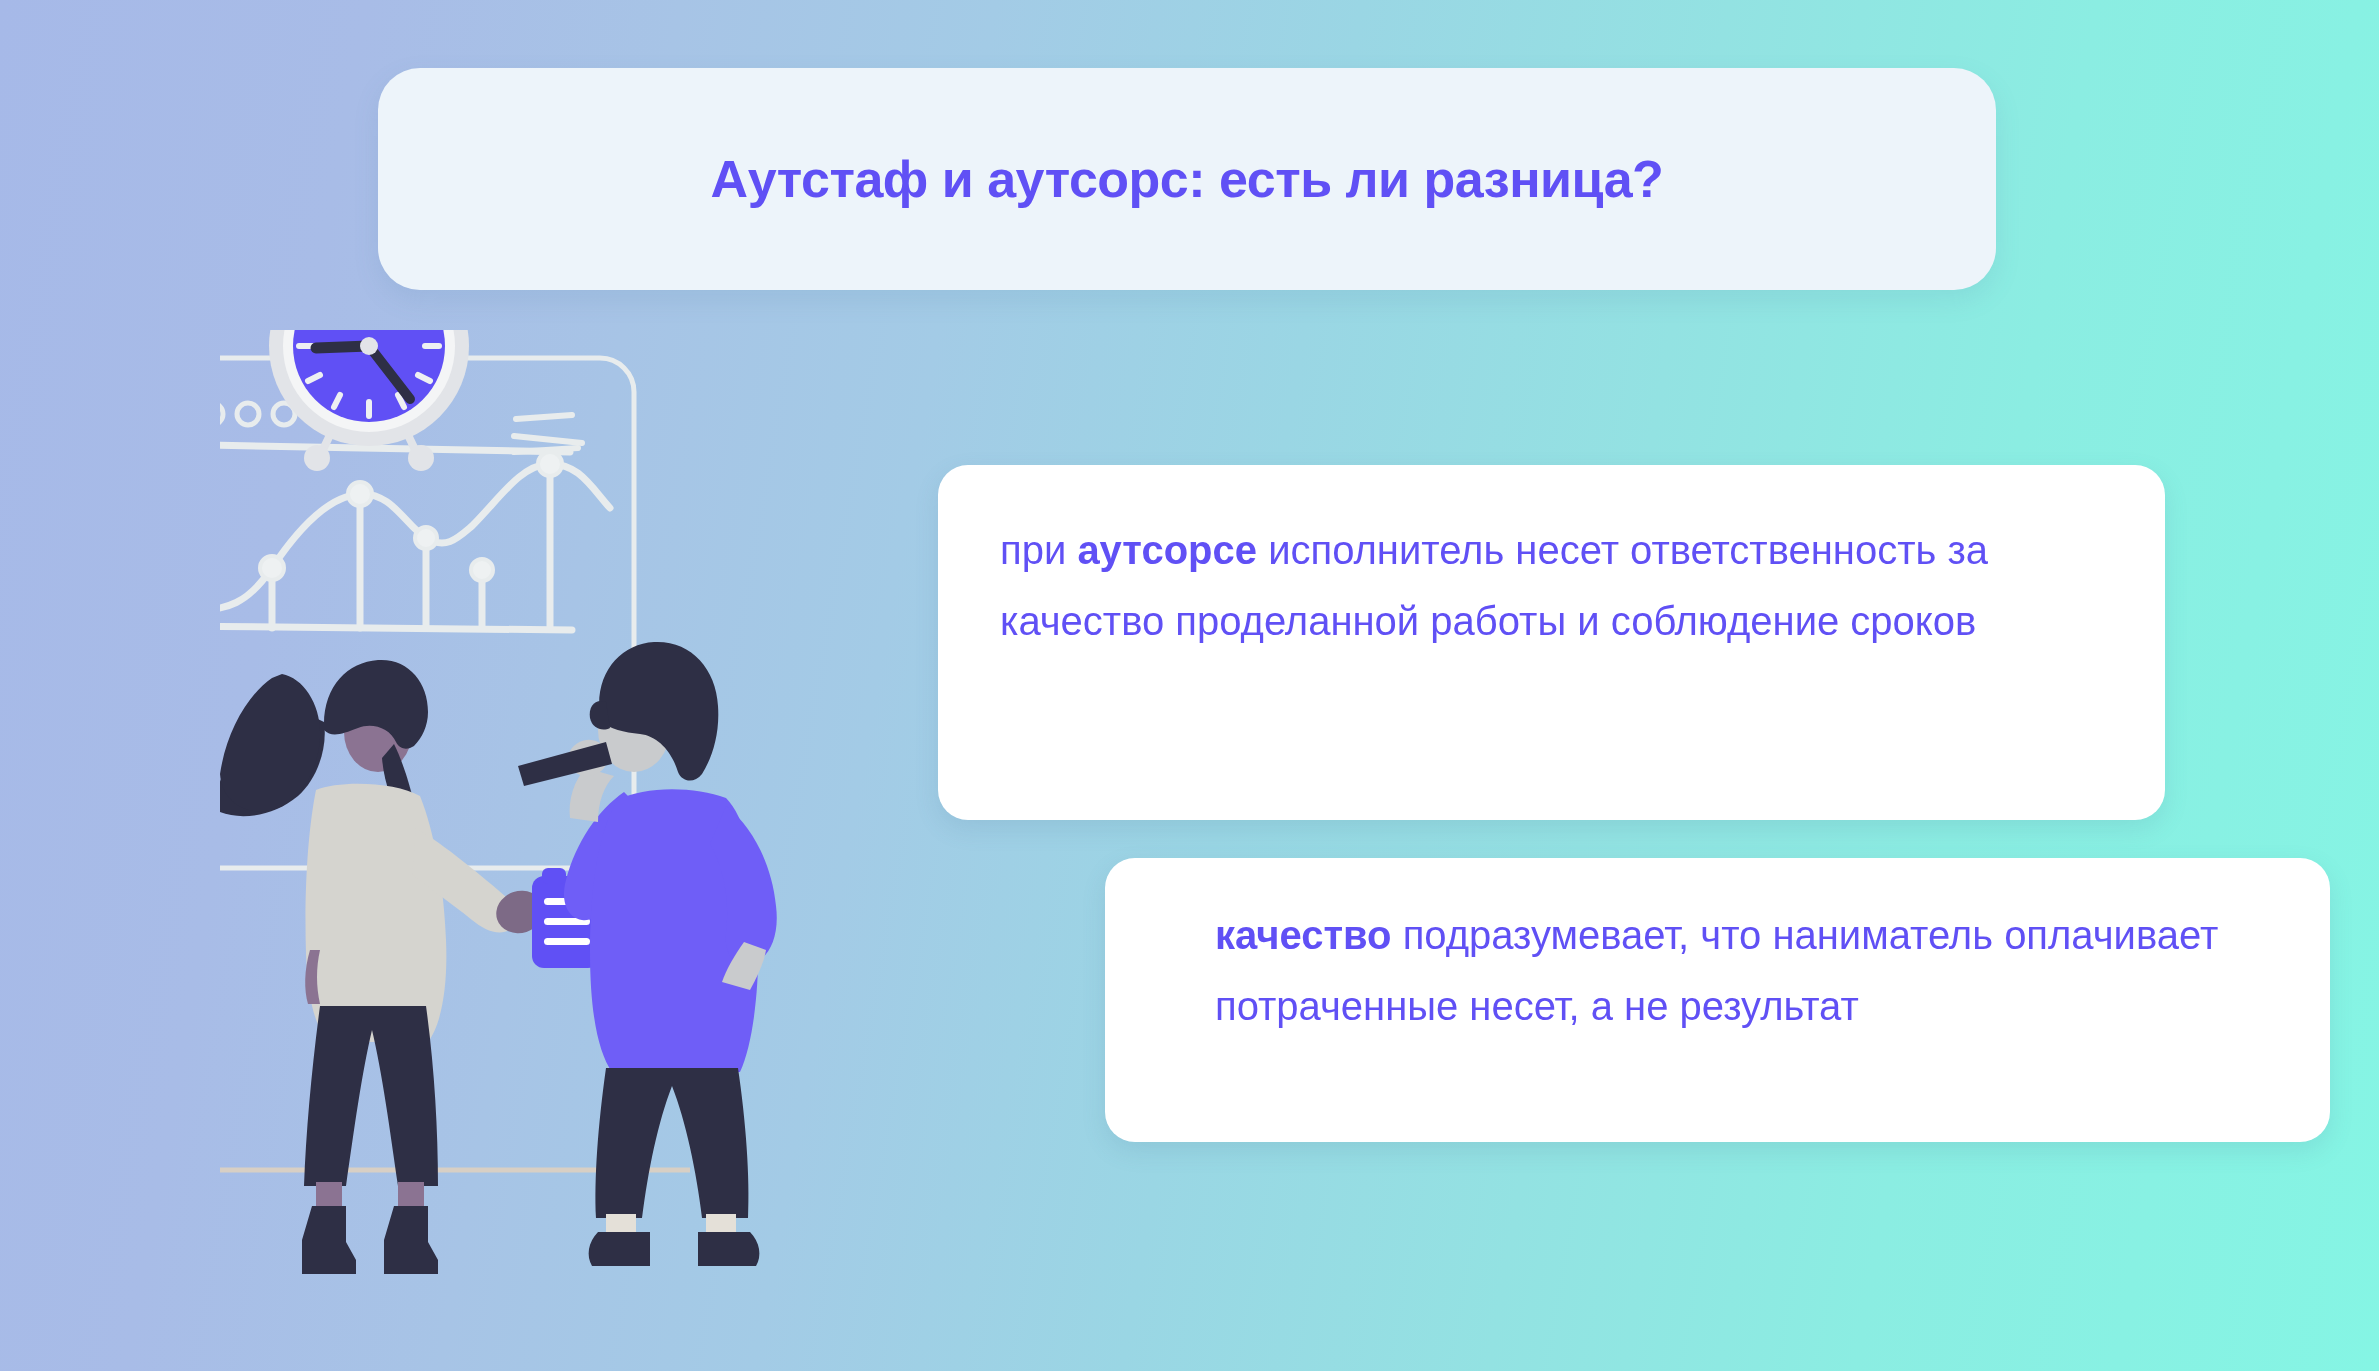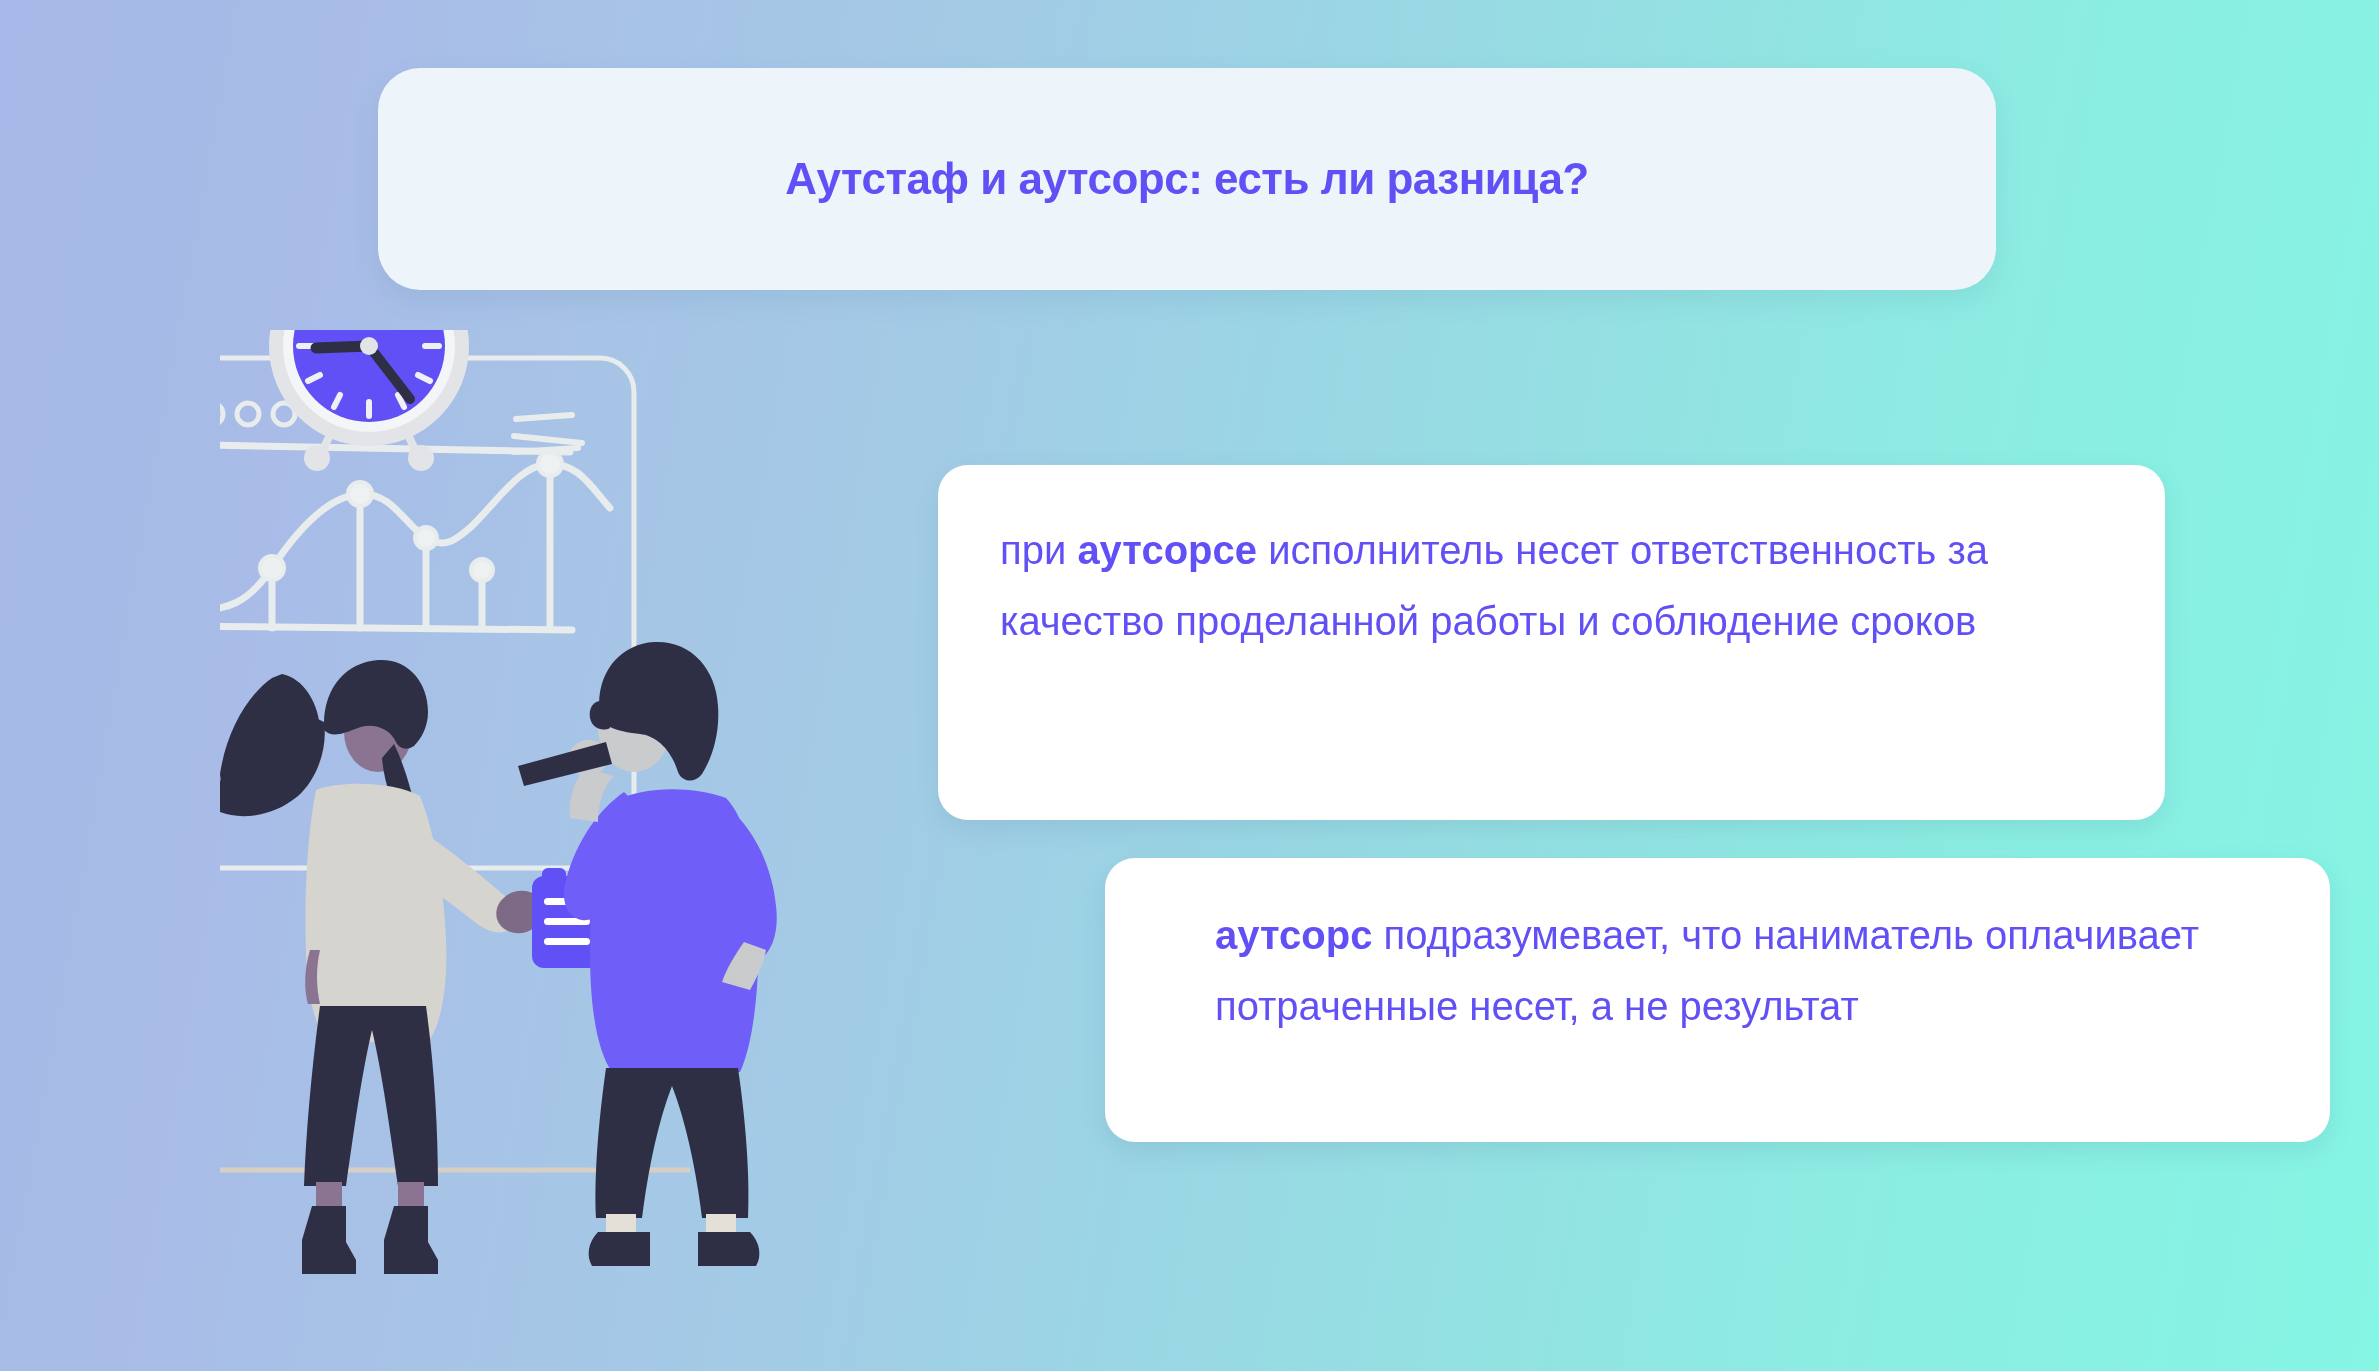--- a/index.html
+++ b/index.html
@@ -31,21 +31,21 @@
     height: 222px;
     background: #edf4fa;
     border-radius: 42px;
     box-shadow: 0 10px 26px rgba(80,120,160,0.13);
     display: flex;
     align-items: center;
     justify-content: center;
   }
   #title-text {
     color: #6050f5;
-    font-size: 44px;
+    font-size: 52px;
     font-weight: bold;
     letter-spacing: -0.5px;
     white-space: nowrap;
   }
 
   
   .text-card {
     position: absolute;
     background: #ffffff;
     border-radius: 30px;
@@ -237,17 +237,17 @@
   </div>
 
   <div id="card-outsource" class="text-card">
     <div class="card-text">
       <span>при </span><b>аутсорсе</b><span> исполнитель несет ответственность за качество проделанной работы и соблюдение сроков</span>
     </div>
   </div>
 
   <div id="card-outstaff" class="text-card">
     <div class="card-text">
-      <span></span><b>аутсорс</b><span> подразумевает, что наниматель оплачивает потраченные несет, а не результат</span>
+      <span></span><b>качество</b><span> подразумевает, что наниматель оплачивает потраченные несет, а не результат</span>
     </div>
   </div>
 
 </div>
 
 </body></html>

